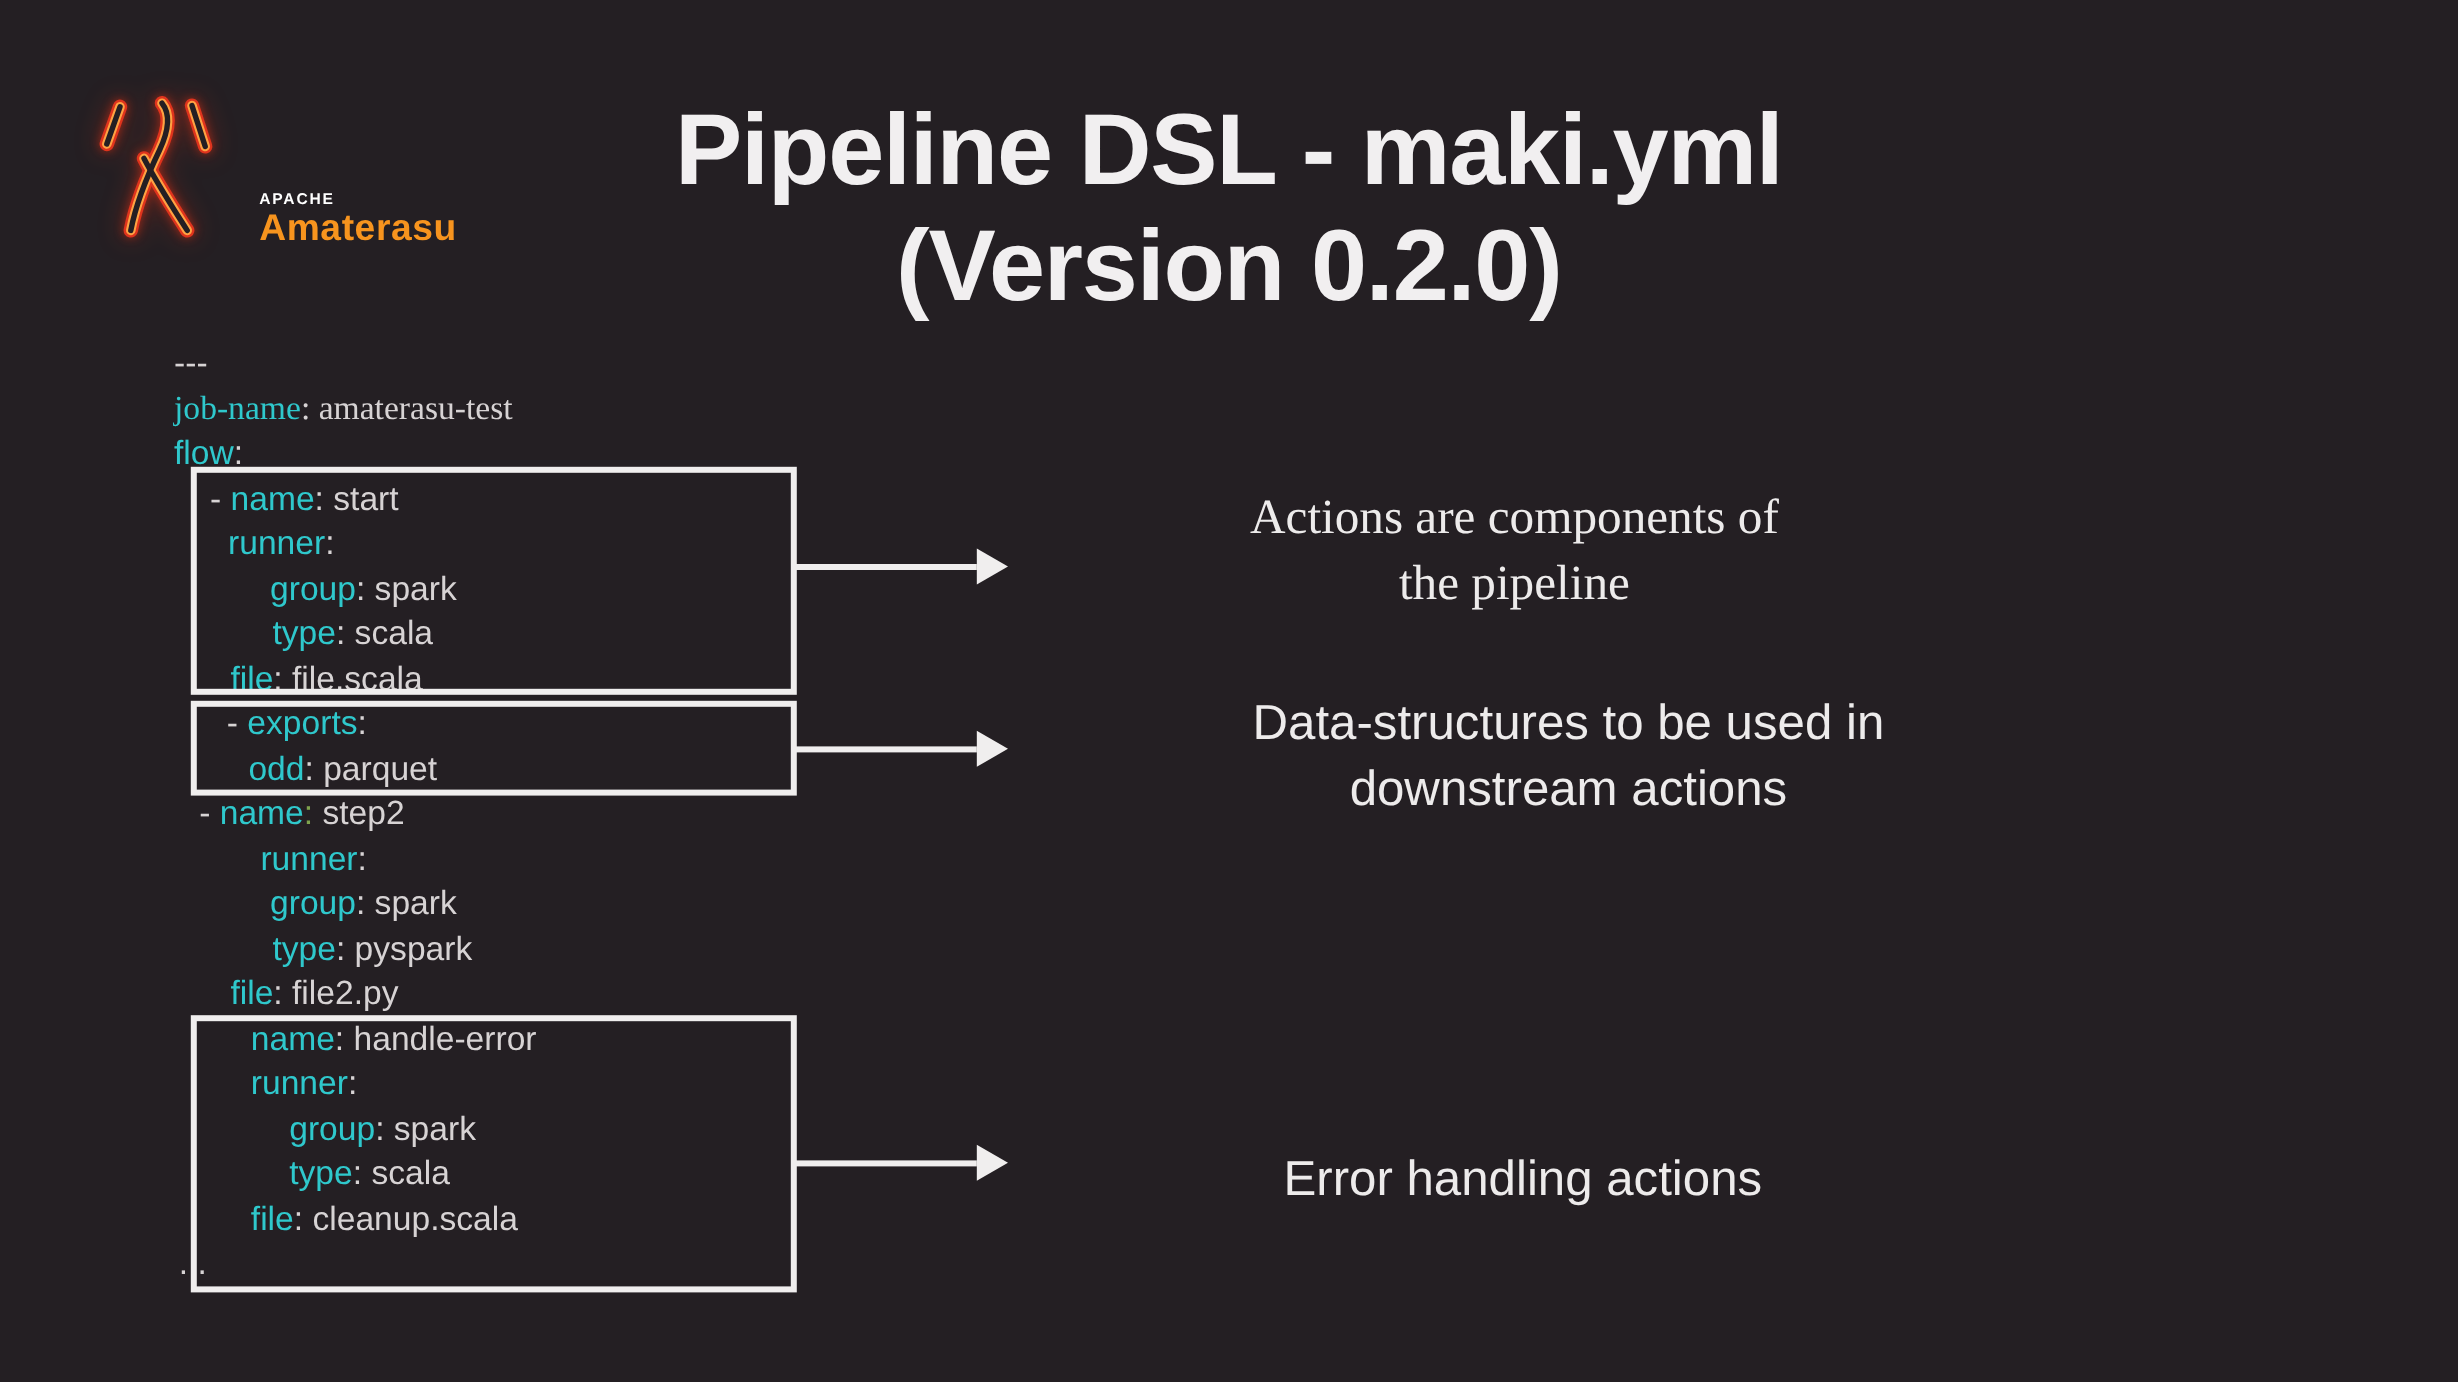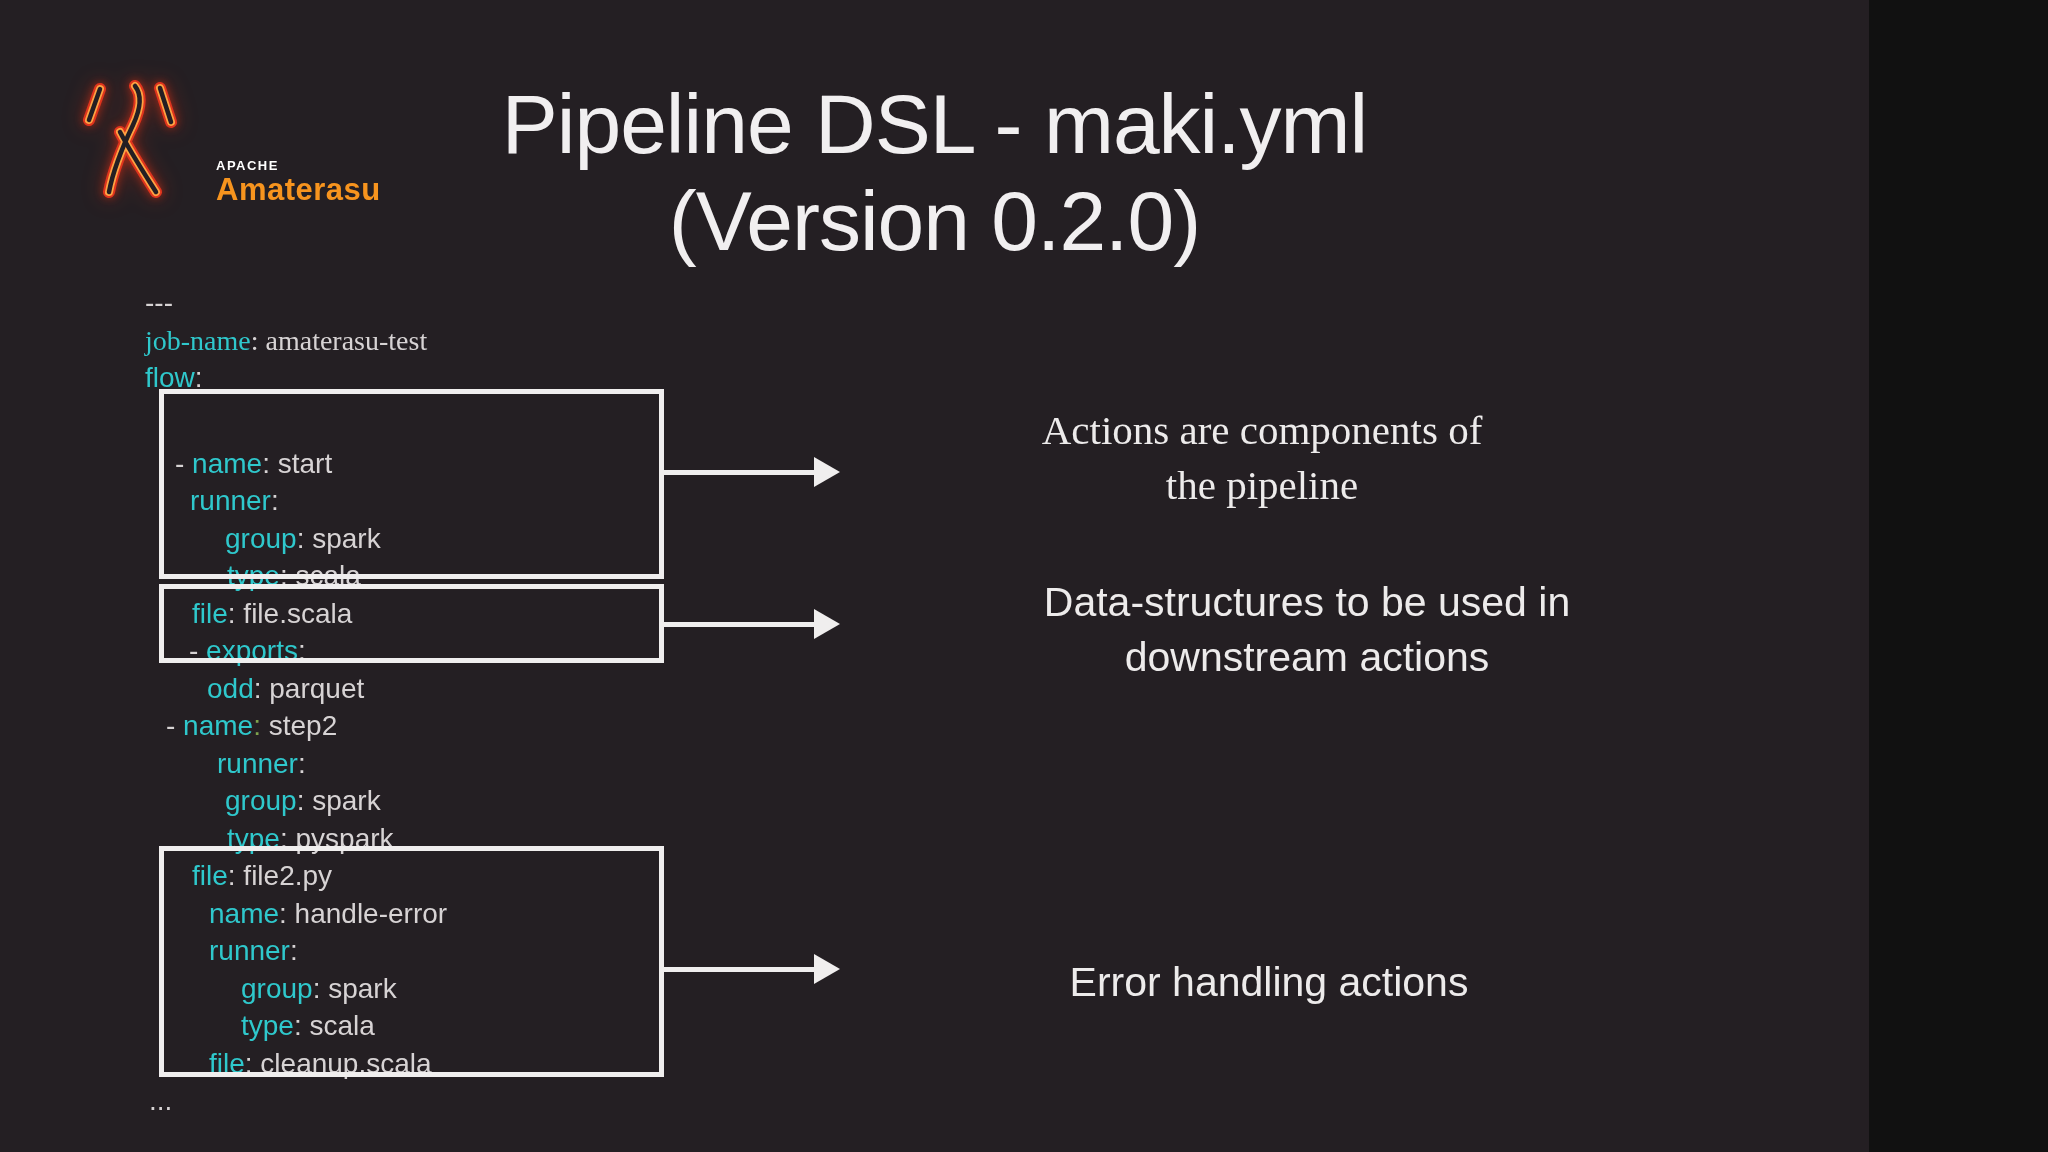--- a/index.html
+++ b/index.html
@@ -2,21 +2,21 @@
 <html style="--bg: #241F23; --key: #2FC8CC; --val: #D7D3D4; --grn: #7FA34D; --frame: #F0EEEE; --title: #F1EFF0; --note: #EDEBEB; --brand-orange: #F7941E; --neon-red: #DF341D; --neon-orange: #FFA243;"><head>
 <meta charset="utf-8">
 <style>
   :root{
     --bg:#241F23; --key:#2FC8CC; --val:#D7D3D4; --grn:#7FA34D;
     --frame:#F0EEEE; --title:#F1EFF0; --note:#EDEBEB;
     --brand-orange:#F7941E; --neon-red:#DF341D; --neon-orange:#FFA243;
   }
   html,body{margin:0;padding:0;background:#111;}
   .slide{
-    position:relative; width:1869px; height:1152px; overflow:hidden;
+    position:relative; width:2048px; height:1152px; overflow:hidden;
     background:var(--bg);
     font-family:"Liberation Sans", sans-serif;
   }
 
   
   .logo{position:absolute; left:80px; top:68px; width:320px; height:150px;}
   .logo-glyph{
     position:absolute; left:0; top:12px; width:100px; height:120px;
     filter:drop-shadow(0 0 4px rgba(236,48,18,.55)) drop-shadow(0 0 10px rgba(236,48,18,.30));
   }
@@ -31,21 +31,21 @@
   }
   .brand-name{
     color:var(--brand-orange); font-size:31px; font-weight:bold;
     line-height:32px; display:block; margin-top:1px; letter-spacing:0.5px;text-align:center;
   }
 
   
   .title{
     position:absolute; top:76px; left:0; width:100%;
     text-align:center; color:var(--title);
-    font-size:84px; font-weight:400; line-height:97px; letter-spacing:-1px;
+    font-size:84px; font-weight:700; line-height:97px; letter-spacing:-1px;
   }
 
   
   .yaml{
     position:absolute; left:145px; top:284px;
     font-size:28px; color:var(--val);
   }
   .code-line{height:37.5px; line-height:37.5px; white-space:pre;}
   .tok-key{color:var(--key);}
   .tok-val{color:var(--val);}
@@ -112,21 +112,21 @@
 
   <div class="title">
     <div>Pipeline DSL - maki.yml</div>
     <div>(Version 0.2.0)</div>
   </div>
 
   <div class="yaml">
       <div class="code-line" style="padding-left: 0px;"><span class="tok-val">---</span></div>
       <div class="code-line" style="padding-left: 0px; font-family: Liberation Serif, serif;"><span class="tok-key">job-name</span><span class="tok-val">: amaterasu-test</span></div>
       <div class="code-line" style="padding-left: 0px;"><span class="tok-key">flow</span><span class="tok-val">:</span></div>
-      <div class="code-line" style="padding-left: 30px; margin-top: 48px;"><span class="tok-val">- </span><span class="tok-key">name</span><span class="tok-val">: start</span></div>
+      <div class="code-line" style="padding-left: 30px;"><span class="tok-val">- </span><span class="tok-key">name</span><span class="tok-val">: start</span></div>
       <div class="code-line" style="padding-left: 45px;"><span class="tok-key">runner</span><span class="tok-val">:</span></div>
       <div class="code-line" style="padding-left: 80px;"><span class="tok-key">group</span><span class="tok-val">: spark</span></div>
       <div class="code-line" style="padding-left: 82px;"><span class="tok-key">type</span><span class="tok-val">: scala</span></div>
       <div class="code-line" style="padding-left: 47px;"><span class="tok-key">file</span><span class="tok-val">: file.scala</span></div>
       <div class="code-line" style="padding-left: 44px;"><span class="tok-val">- </span><span class="tok-key">exports</span><span class="tok-val">:</span></div>
       <div class="code-line" style="padding-left: 62px;"><span class="tok-key">odd</span><span class="tok-val">: parquet</span></div>
       <div class="code-line" style="padding-left: 21px;"><span class="tok-val">- </span><span class="tok-key">name</span><span class="tok-grn">:</span><span class="tok-val"> step2</span></div>
       <div class="code-line" style="padding-left: 72px;"><span class="tok-key">runner</span><span class="tok-val">:</span></div>
       <div class="code-line" style="padding-left: 80px;"><span class="tok-key">group</span><span class="tok-val">: spark</span></div>
       <div class="code-line" style="padding-left: 82px;"><span class="tok-key">type</span><span class="tok-val">: pyspark</span></div>

